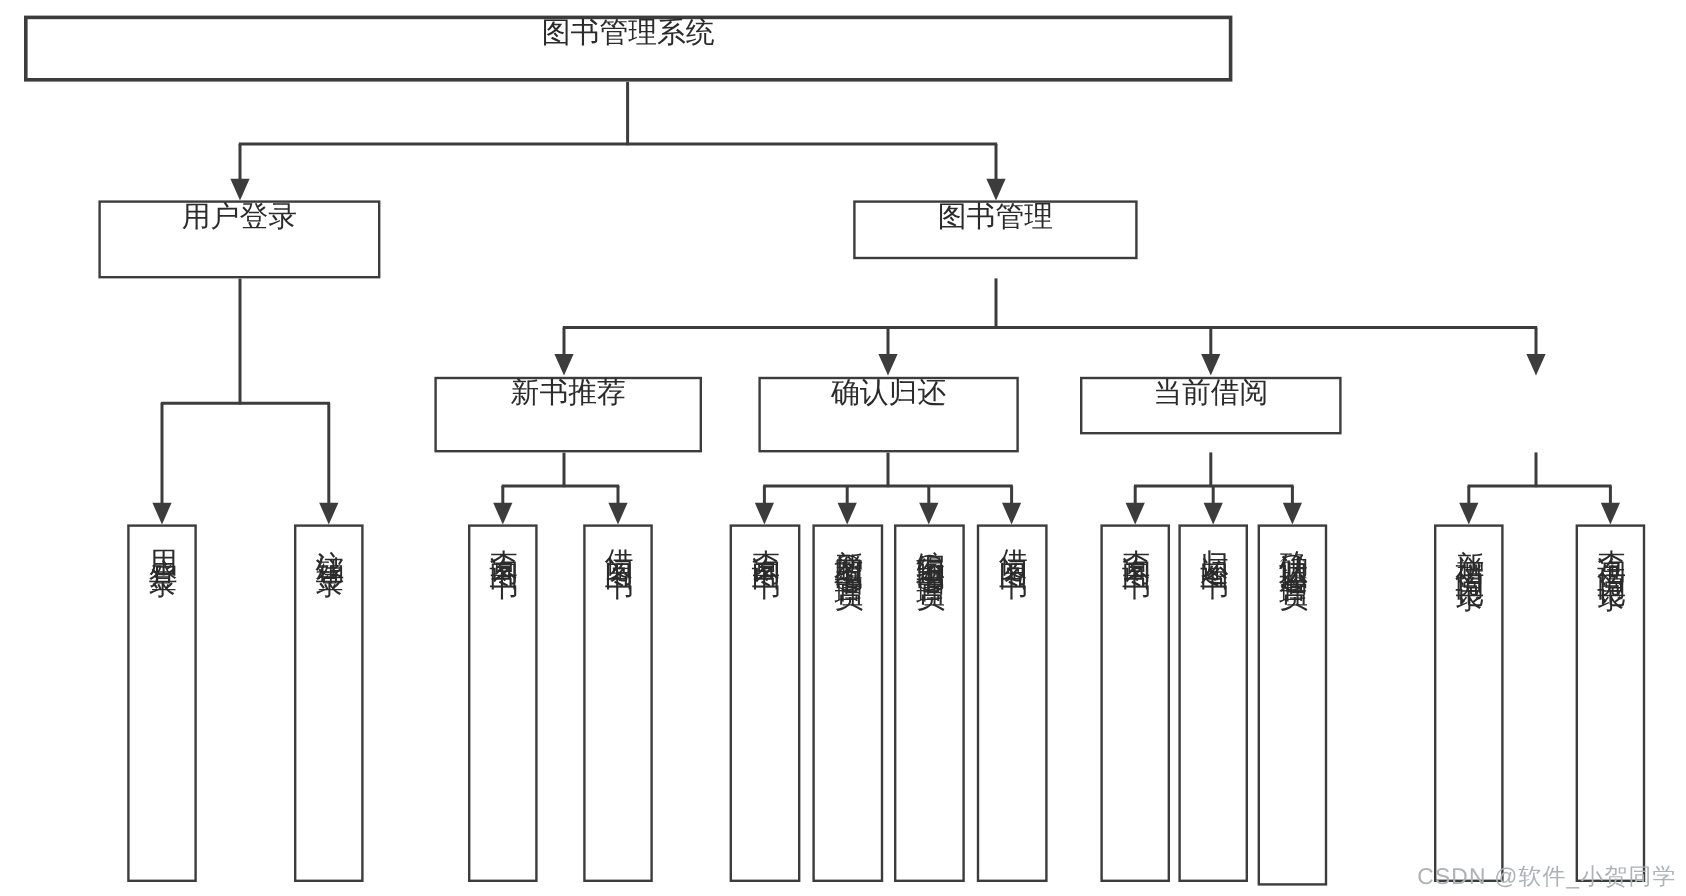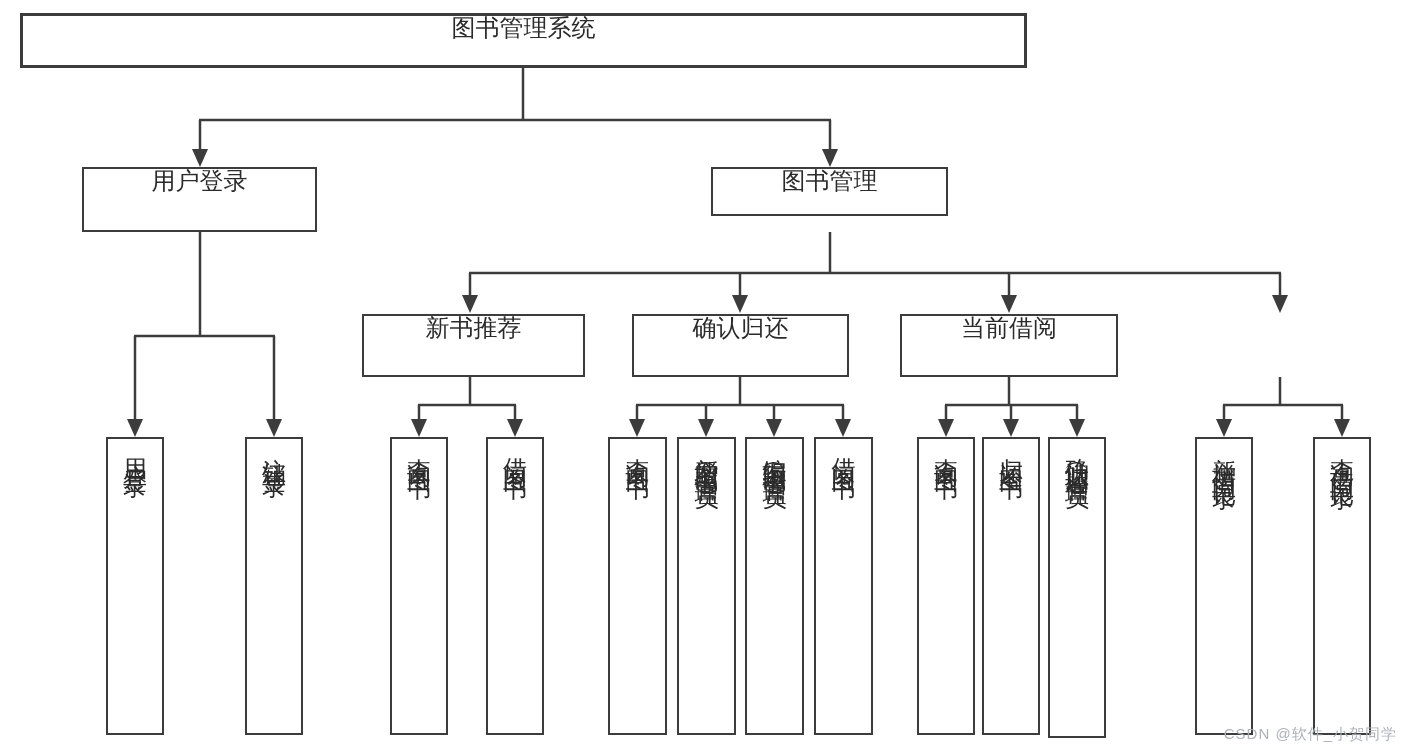--- a/index.html
+++ b/index.html
@@ -36,21 +36,21 @@
   .vbox span{
     writing-mode:vertical-rl;
     text-orientation:mixed;
     letter-spacing:6px;
     white-space:nowrap;
   }
   .vbox.long span{letter-spacing:4px;}
   .watermark{
     position:absolute;
     right:8px;bottom:3px;
-    font-size:15px;
+    font-size:19px;
     color:var(--watermark);
     letter-spacing:1px;
     z-index:5;
     white-space:nowrap;
   }
 </style>
 </head>
 <body>
 
 <div class="canvas">
@@ -127,21 +127,21 @@
   <div class="box" style="left:711px;top:167px;width:237px;height:49px;">
     <span>图书管理</span>
   </div>
 
   <div class="box" style="left:362px;top:314px;width:223px;height:63px;">
     <span>新书推荐</span>
   </div>
   <div class="box" style="left:632px;top:314px;width:217px;height:63px;">
     <span>确认归还</span>
   </div>
-  <div class="box" style="left:900px;top:314px;width:218px;height:63px;">
+  <div class="box" style="left:900px;top:314px;width:218px;height:48px;">
     <span>当前借阅</span>
   </div>
 
   <div class="box vbox" style="left:106px;top:437px;width:58px;height:298px;">
     <span>用户登录</span>
   </div>
   <div class="box vbox" style="left:245px;top:437px;width:58px;height:298px;">
     <span>注销登录</span>
   </div>
 

